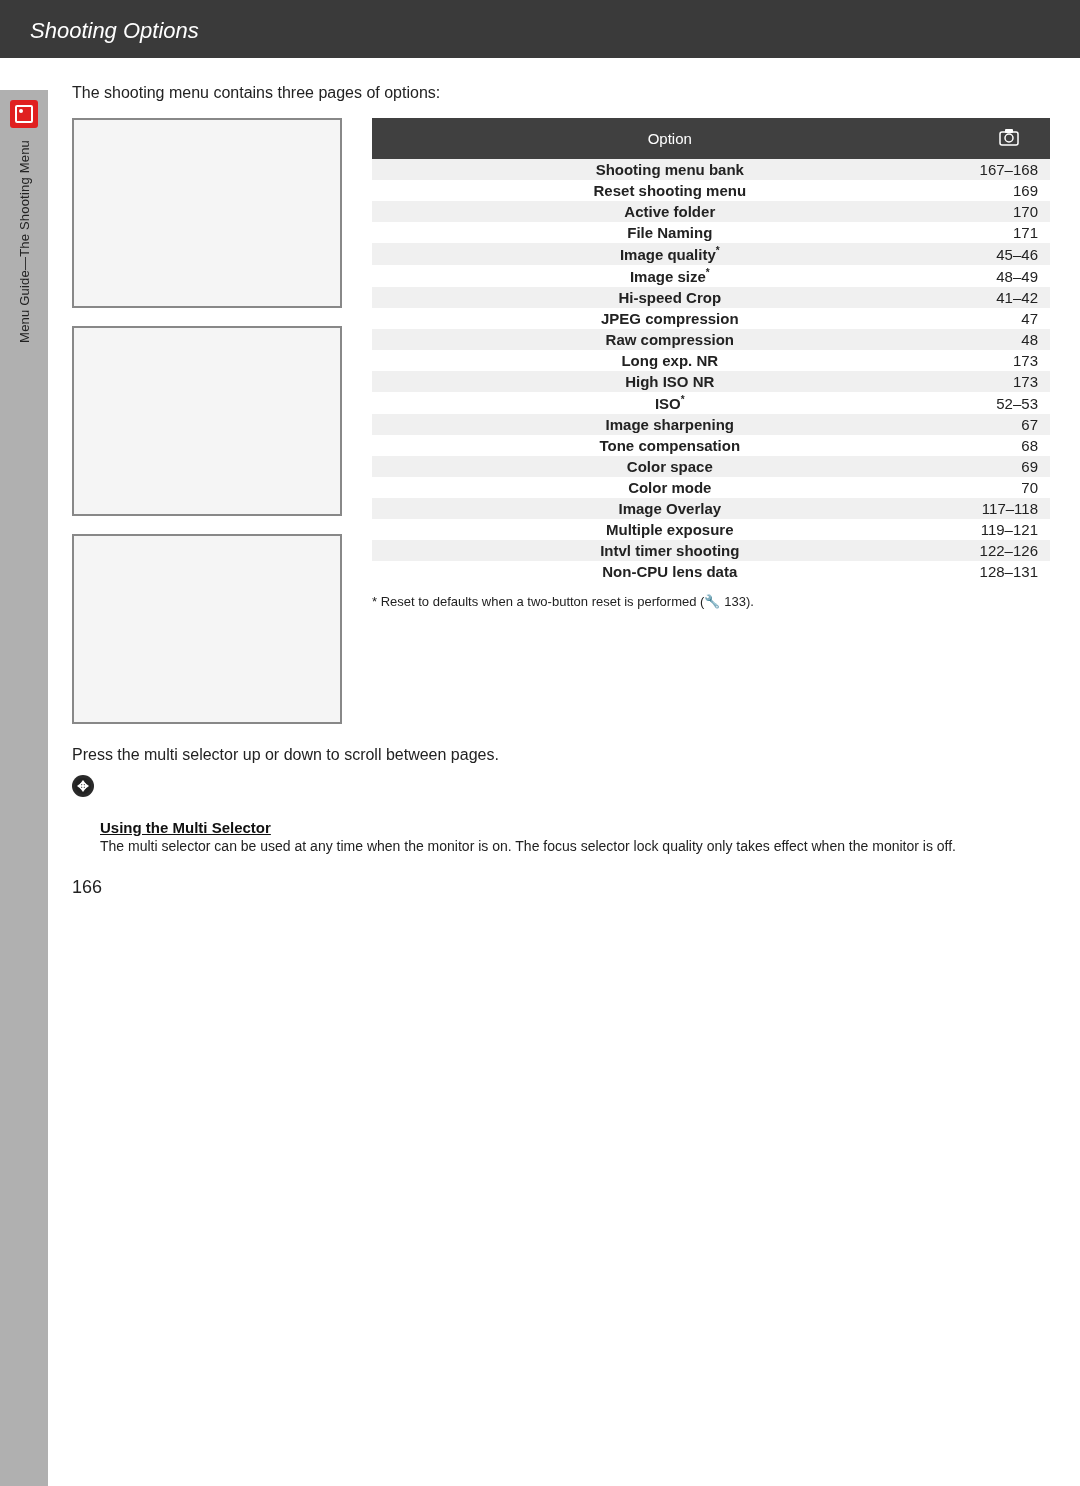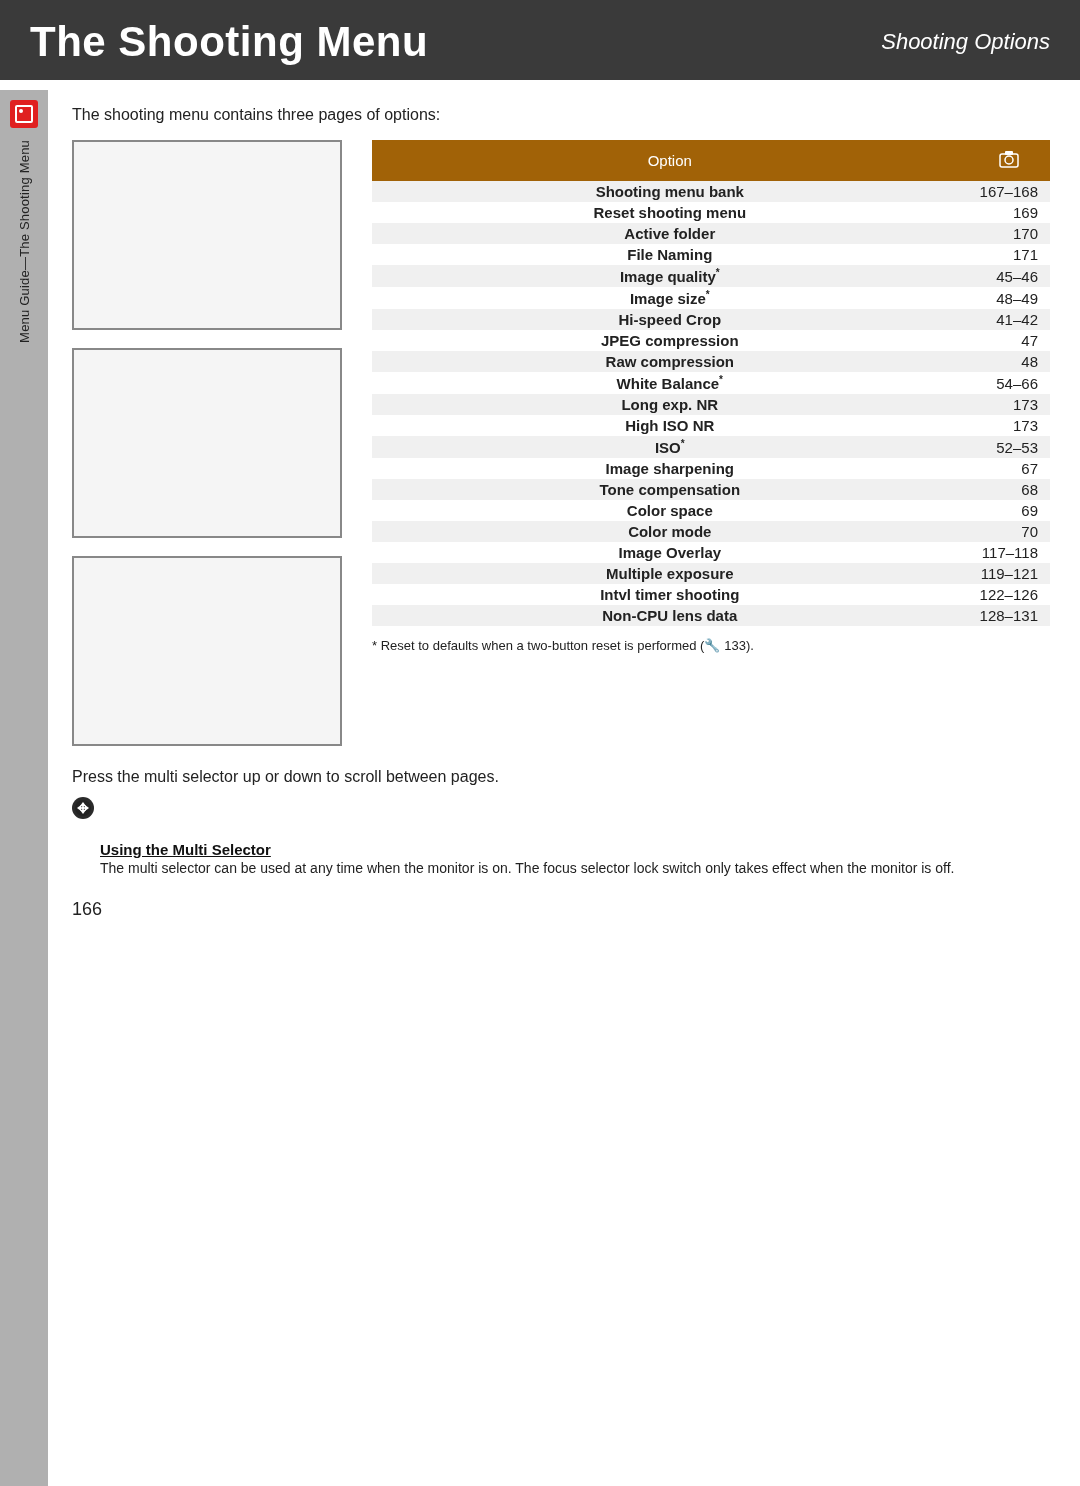--- a/index.html
+++ b/index.html
@@ -119,21 +119,21 @@
     .right-col {
       flex: 1;
     }
 
     table {
       width: 100%;
       border-collapse: collapse;
       font-size: 15px;
     }
     thead tr {
-      background: #a16207;
+      background: #404040;
       color: #fff;
       padding-left: 10px;
     }
     thead th {
       padding: 8px 12px;
       text-align: center;
       font-weight: normal;
       font-size: 15px;
     }
     thead th:first-child {
@@ -210,21 +210,20 @@
     }
 
     sup {
       font-size: 10px;
     }
   </style>
 </head>
 <body>
 
 <div class="header">
-  <span class="header-title">The Shooting Menu</span>
   <span class="header-subtitle">Shooting Options</span>
 </div>
 
 <div class="sidebar">
   <div class="sidebar-icon">
     <div class="sidebar-icon-inner"></div>
   </div>
   <span class="sidebar-text">Menu Guide—The Shooting Menu</span>
 </div>
 
@@ -285,24 +284,20 @@
             </tr>
             <tr>
               <td>JPEG compression</td>
               <td>47</td>
             </tr>
             <tr>
               <td>Raw compression</td>
               <td>48</td>
             </tr>
             <tr>
-              <td>White Balance<sup>*</sup></td>
-              <td>54–66</td>
-            </tr>
-            <tr>
               <td>Long exp. NR</td>
               <td>173</td>
             </tr>
             <tr>
               <td>High ISO NR</td>
               <td>173</td>
             </tr>
             <tr>
               <td>ISO<sup>*</sup></td>
               <td>52–53</td>
@@ -356,18 +351,18 @@
         <circle cx="9" cy="9" r="8" fill="#222"></circle>
         <polygon points="9,3 12,7 6,7" fill="white"></polygon>
         <polygon points="9,15 12,11 6,11" fill="white"></polygon>
         <polygon points="3,9 7,6 7,12" fill="white"></polygon>
         <polygon points="15,9 11,6 11,12" fill="white"></polygon>
         <circle cx="9" cy="9" r="2" fill="white"></circle>
       </svg>
     </div>
     <div>
       <div class="tip-title">Using the Multi Selector</div>
-      <div class="tip-body">The multi selector can be used at any time when the monitor is on.  The focus selector lock switch only takes effect when the monitor is off.</div>
+      <div class="tip-body">The multi selector can be used at any time when the monitor is on.  The focus selector lock quality only takes effect when the monitor is off.</div>
     </div>
   </div>
 
   <div class="page-number">166</div>
 </div>
 
 </body></html>

